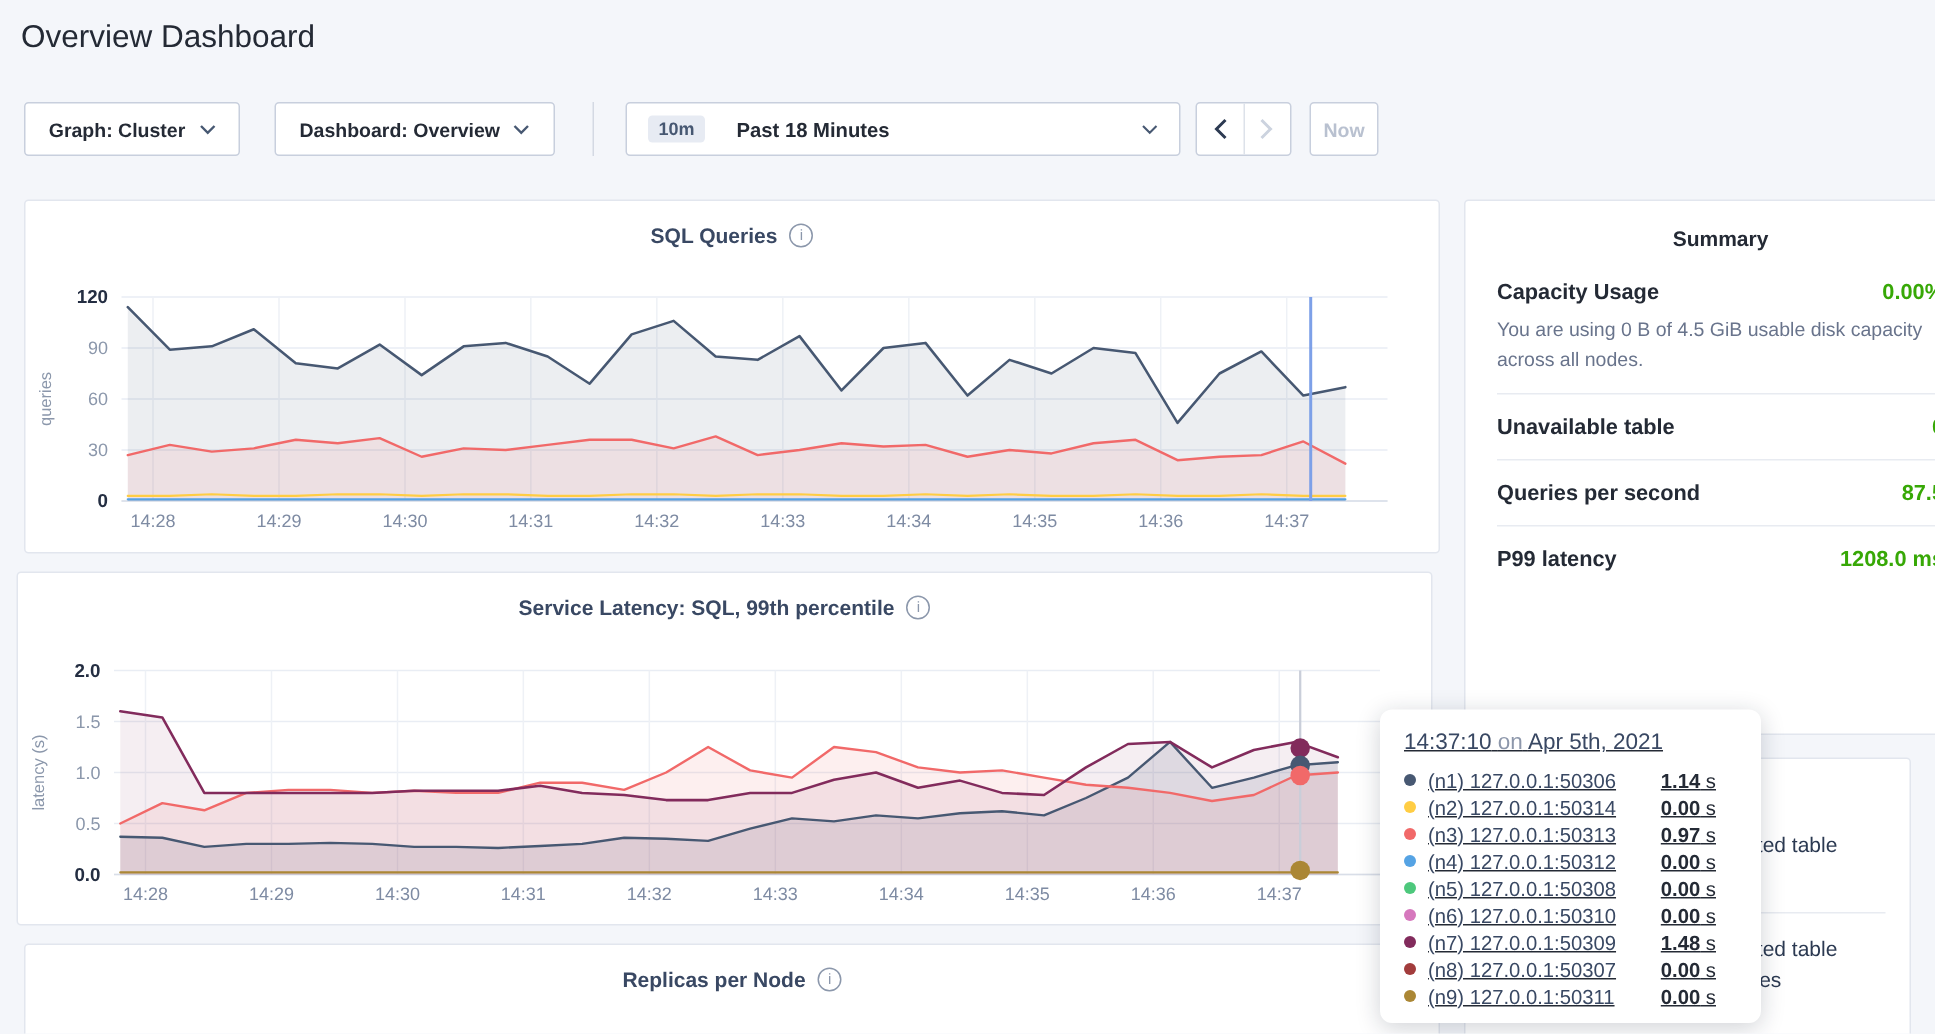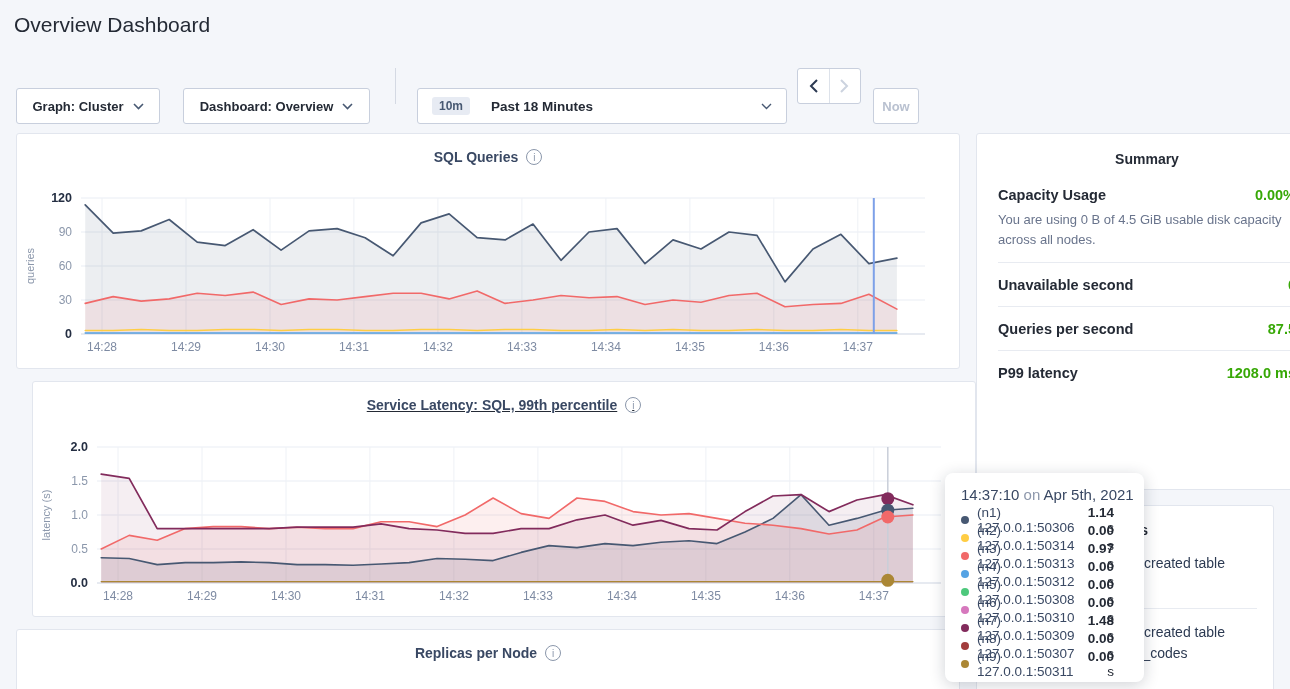--- a/index.html
+++ b/index.html
@@ -4,38 +4,38 @@
 <style>
   * { margin:0; padding:0; box-sizing:border-box; }
   html,body { width:1290px; height:689px; overflow:hidden; }
   body { background:#f4f6fa; font-family:"Liberation Sans",sans-serif; color:#242a35; position:relative; }
 
   .page-title { position:absolute; left:14px; top:13px; font-size:21px; font-weight:500; color:#242a35; }
 
   
   .btn { position:absolute; height:36px; background:#fff; border:1px solid #c8cfdd; border-radius:3px;
          display:flex; align-items:center; justify-content:center; gap:9px;
-         font-size:13px; font-weight:700; color:#242a35; cursor:pointer;margin-top:20px; }
+         font-size:13px; font-weight:700; color:#242a35; cursor:pointer; }
   .btn-graph { left:16px; top:68px; width:144px; }
   .btn-dash  { left:183px; top:68px; width:187px; }
   .vdiv { position:absolute; left:395px; top:68px; width:1px; height:36px; background:#d4d9e3; }
   .btn-time { left:417px; top:68px; width:370px; justify-content:flex-start; padding:16px 14px; }
   .badge-10m { background:#e7ebf3; border-radius:3px; padding:2px 7px; font-size:12px; font-weight:700; color:#475872; }
   .time-label { font-size:13.5px; font-weight:700; margin-left:12px; }
   .btn-time .chev { margin-left:auto; }
   .arrow-group { position:absolute; left:797px; top:68px; width:64px; height:36px; background:#fff;
                  border:1px solid #c8cfdd; border-radius:3px; display:flex; }
   .arrow-cell { flex:1; display:flex; align-items:center; justify-content:center; cursor:pointer; }
   .arrow-cell + .arrow-cell { border-left:1px solid #dde2ea; }
   .btn-now { left:873px; top:68px; width:46px; color:#b9c1d0; }
 
   
   .card { position:absolute; background:#fff; border:1px solid #e2e6ee; border-radius:3px; }
   .card-sql { left:16px; top:133px; width:944px; height:236px; }
-  .card-lat { left:32px; top:381px; width:944px; height:236px;text-decoration:underline; }
+  .card-lat { left:11px; top:381px; width:944px; height:236px; }
   .card-rep { left:16px; top:629px; width:944px; height:120px; }
   .card-summary { left:976px; top:133px; width:342px; height:357px; }
   .card-events { left:976px; top:505px; width:298px; height:200px; }
 
   .chart-title { text-align:center; margin-top:15px; font-size:14px; font-weight:700; color:#394863;
                  display:flex; align-items:center; justify-content:center; gap:8px; }
   .info { width:16px; height:16px; border:1.5px solid #8b97ab; border-radius:50%; color:#8b97ab;
           display:inline-flex; align-items:center; justify-content:center; font-size:10px; font-weight:400; cursor:pointer; }
   .info::before { content:"i"; }
 
@@ -63,22 +63,22 @@
   .sum-desc { font-size:13px; color:#69748c; line-height:1.5; margin-top:7px; }
 
   
   .events-title { text-align:center; font-size:14px; font-weight:700; margin-top:16px; }
   .events-list { padding:2px 16px 0 16px; }
   .event-item { padding:13px 0; border-bottom:1px solid #e8ebf1; }
   .event-item:last-child { border-bottom:none; }
   .event-line { font-size:14px; color:#2c3a52; line-height:21px; }
 
   
-  .tip { position:absolute; left:945px; top:473px; width:199px; height:209px; background:#fff;
-         border-radius:8px; box-shadow:0 3px 16px rgba(20,30,50,0.20); padding:13px 0 0 16px; z-index:10; }
+  .tip { position:absolute; left:920px; top:473px; width:254px; height:209px; background:#fff;
+         border-radius:8px; box-shadow:0 3px 16px rgba(20,30,50,0.20); padding:13px 0 0 16px; z-index:10;text-decoration:underline; }
   .tip-head { font-size:15px; color:#394863; }
   .tip-on { color:#8d97ab; }
   .tip-rows { margin-top:8px; }
   .tip-row { display:flex; align-items:center; gap:8px; height:18px; font-size:13.5px; color:#394863; }
   .tip-value { margin-left:auto; padding-right:30px; font-weight:700; color:#242a35;text-align:right; }
   .tip-unit { font-weight:400; }
 
   .chev svg, .arrow-cell svg { display:block; }
 </style>
 </head>
@@ -239,21 +239,21 @@
   <div class="sum-rows">
       <div class="sum-row">
         <div class="sum-line">
           <span class="sum-label">Capacity Usage</span>
           <span class="sum-value">0.00%</span>
         </div>
         <div class="sum-desc">You are using 0 B of 4.5 GiB usable disk capacity across all nodes.</div>
       </div>
       <div class="sum-row">
         <div class="sum-line">
-          <span class="sum-label">Unavailable second</span>
+          <span class="sum-label">Unavailable table</span>
           <span class="sum-value">0</span>
         </div>
       </div>
       <div class="sum-row">
         <div class="sum-line">
           <span class="sum-label">Queries per second</span>
           <span class="sum-value">87.5</span>
         </div>
       </div>
       <div class="sum-row">

